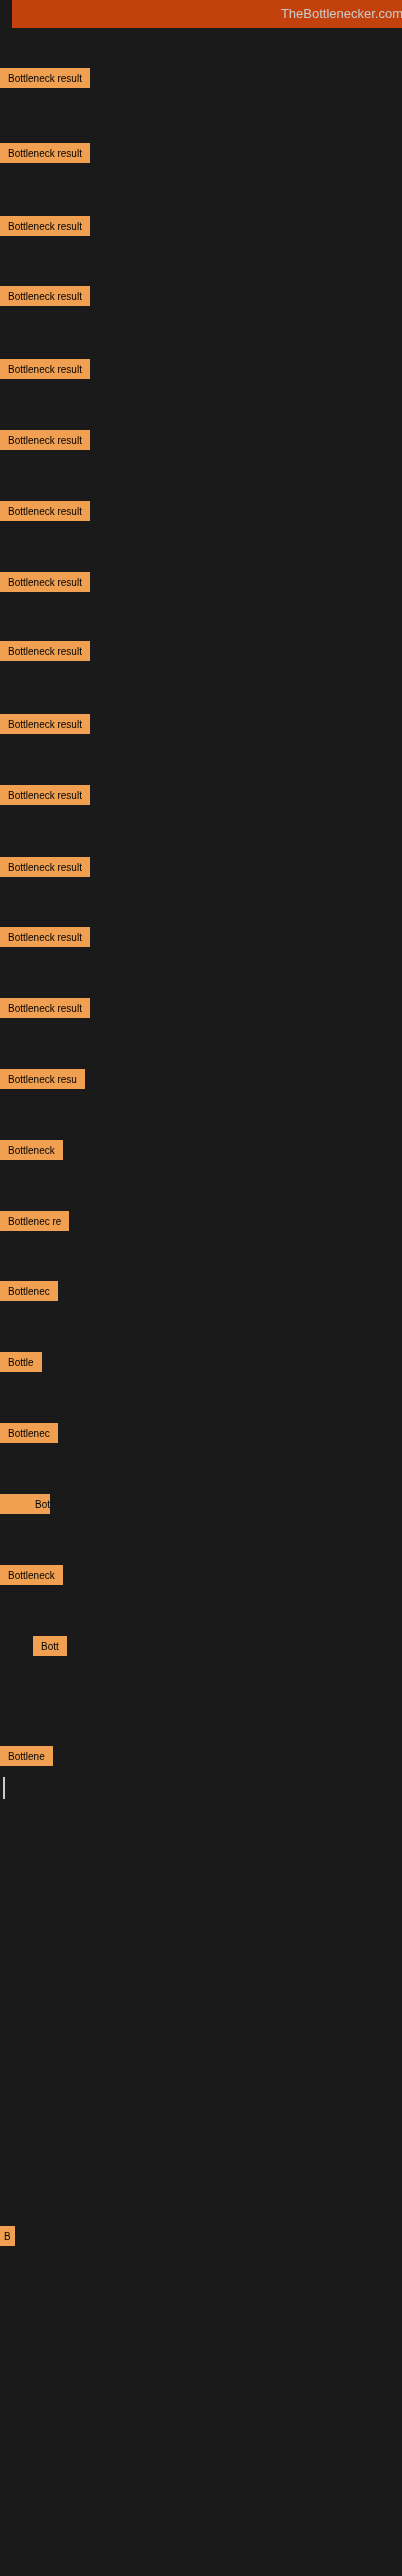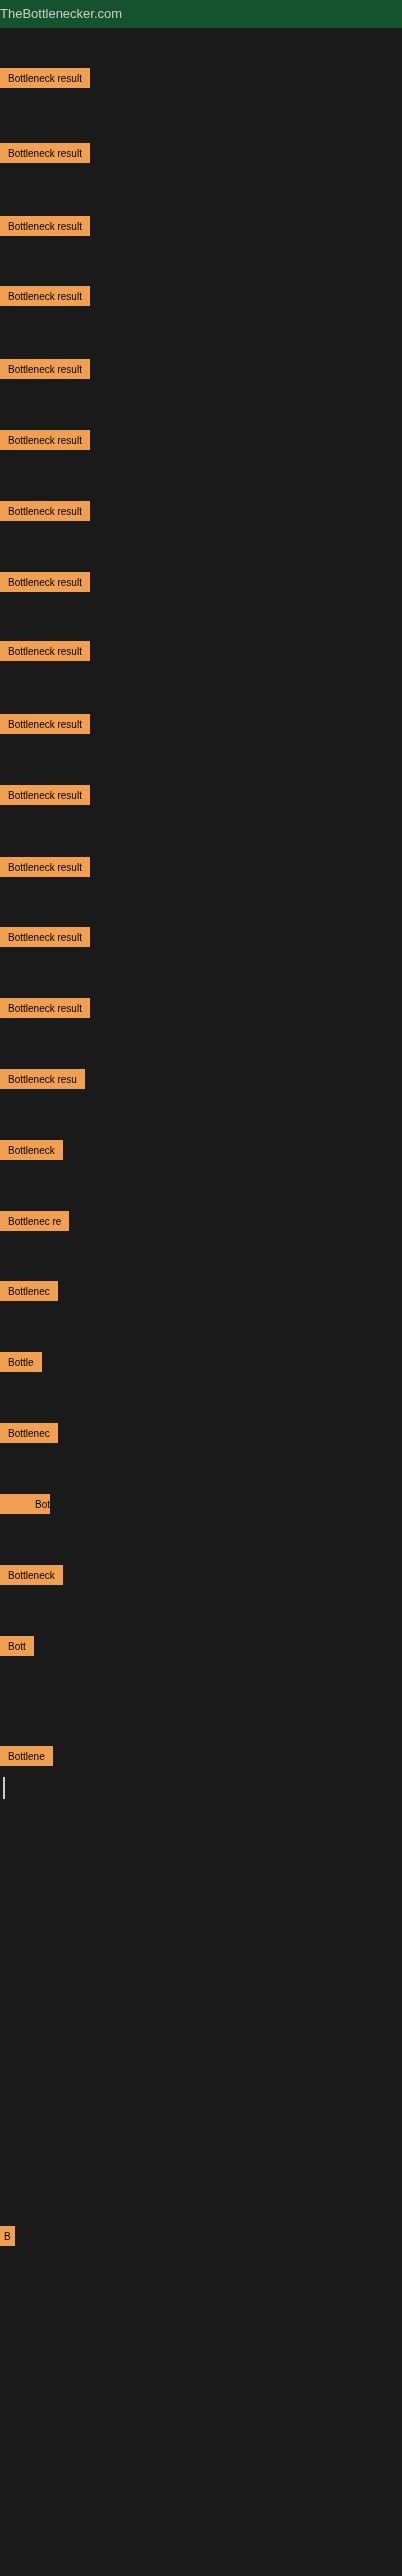--- a/index.html
+++ b/index.html
@@ -10,25 +10,26 @@
 
     body {
       background-color: #1a1a1a;
       font-family: Arial, sans-serif;
       width: 403px;
       min-height: 2576px;
       position: relative;
     }
 
     .site-title {
-      text-align: left;
+      text-align: right;
       color: #cccccc;
       font-size: 13px;
       padding: 6.4px 0;
-      background-color: #14532d;
+      background-color: #c2410c;
+      margin-left: 12px;
     }
 
     .bottleneck-badge {
       background-color: #f0a050;
       color: #000000;
       font-size: 10px;
       font-weight: normal;
       padding: 4.8px 8px;
       white-space: nowrap;
       overflow: hidden;
@@ -132,21 +133,21 @@
     </div>
 
     <div style="position: absolute; top: 1466px; left: 0;">
       <span class="bottleneck-badge" style="max-width: 50px; overflow: hidden; padding-left: 35px;">Bottlen</span>
     </div>
 
     <div style="position: absolute; top: 1537px; left: 0;">
       <span class="bottleneck-badge" style="max-width: 66px; overflow: hidden;">Bottleneck</span>
     </div>
 
-    <div style="position: absolute; top: 1608px; left: 0;">
+    <div style="position: absolute; top: 1608px; left: 0; padding-left: 33px;">
       <span class="bottleneck-badge" style="max-width: 34px; overflow: hidden;">Bott</span>
     </div>
 
     <div style="position: absolute; top: 1678px; left: 0;">
       <span class="bottleneck-badge" style="max-width: 55px; overflow: hidden; margin-top: 40px;">Bottlene</span>
     </div>
 
     <div style="position: absolute; top: 1749px; left: 3.2px; width: 1.6px; height: 22.5px; background-color: #cccccc;">
     </div>
 

